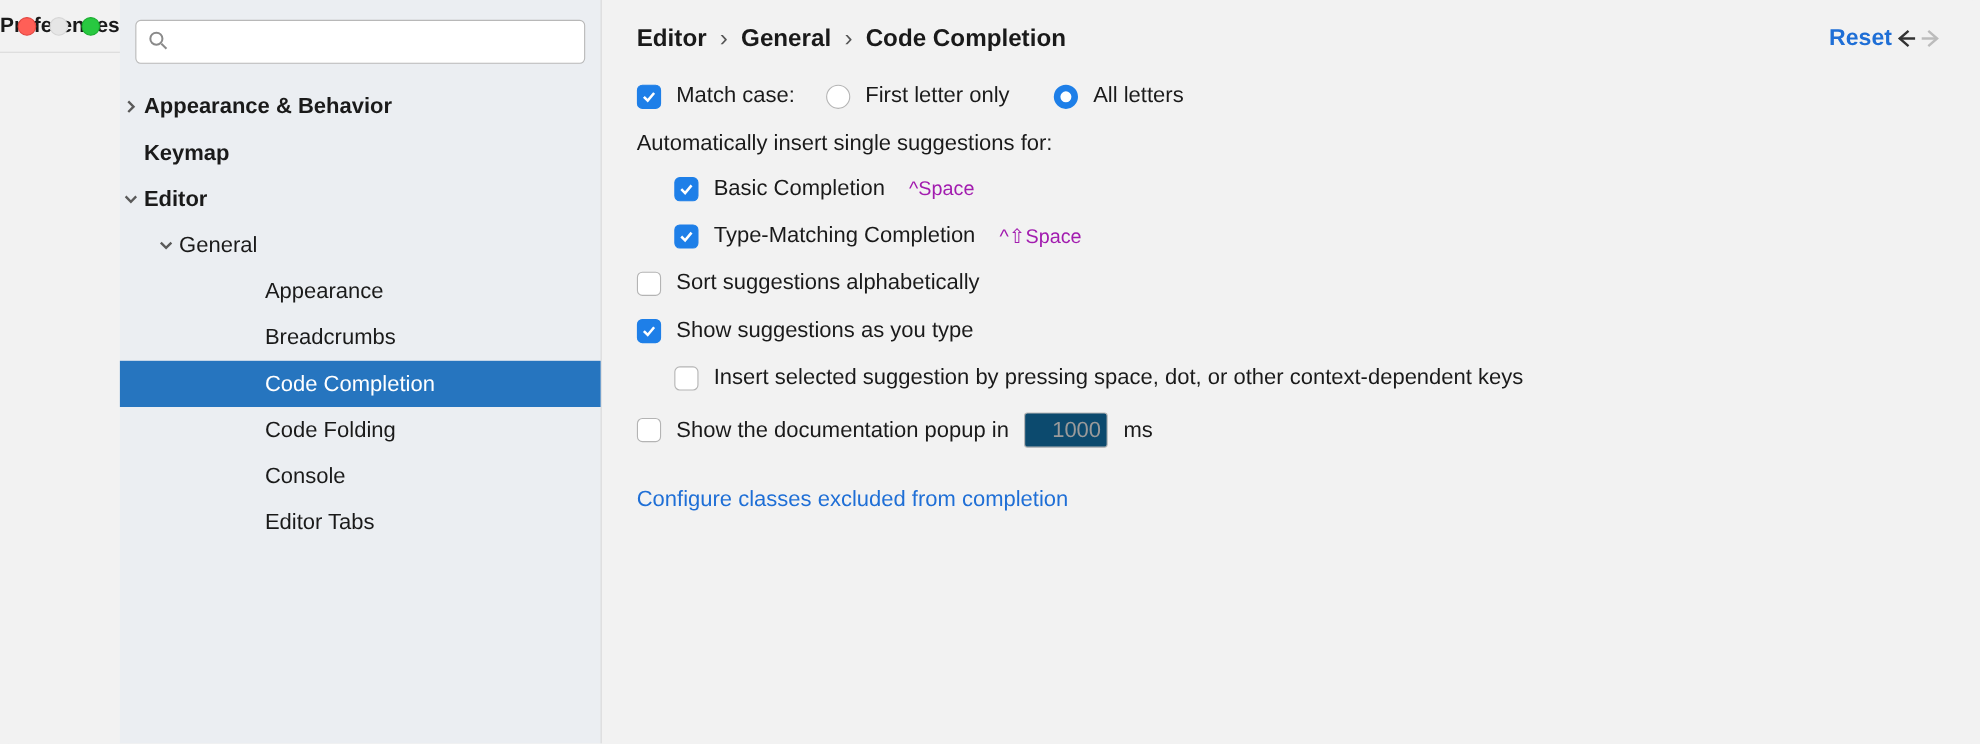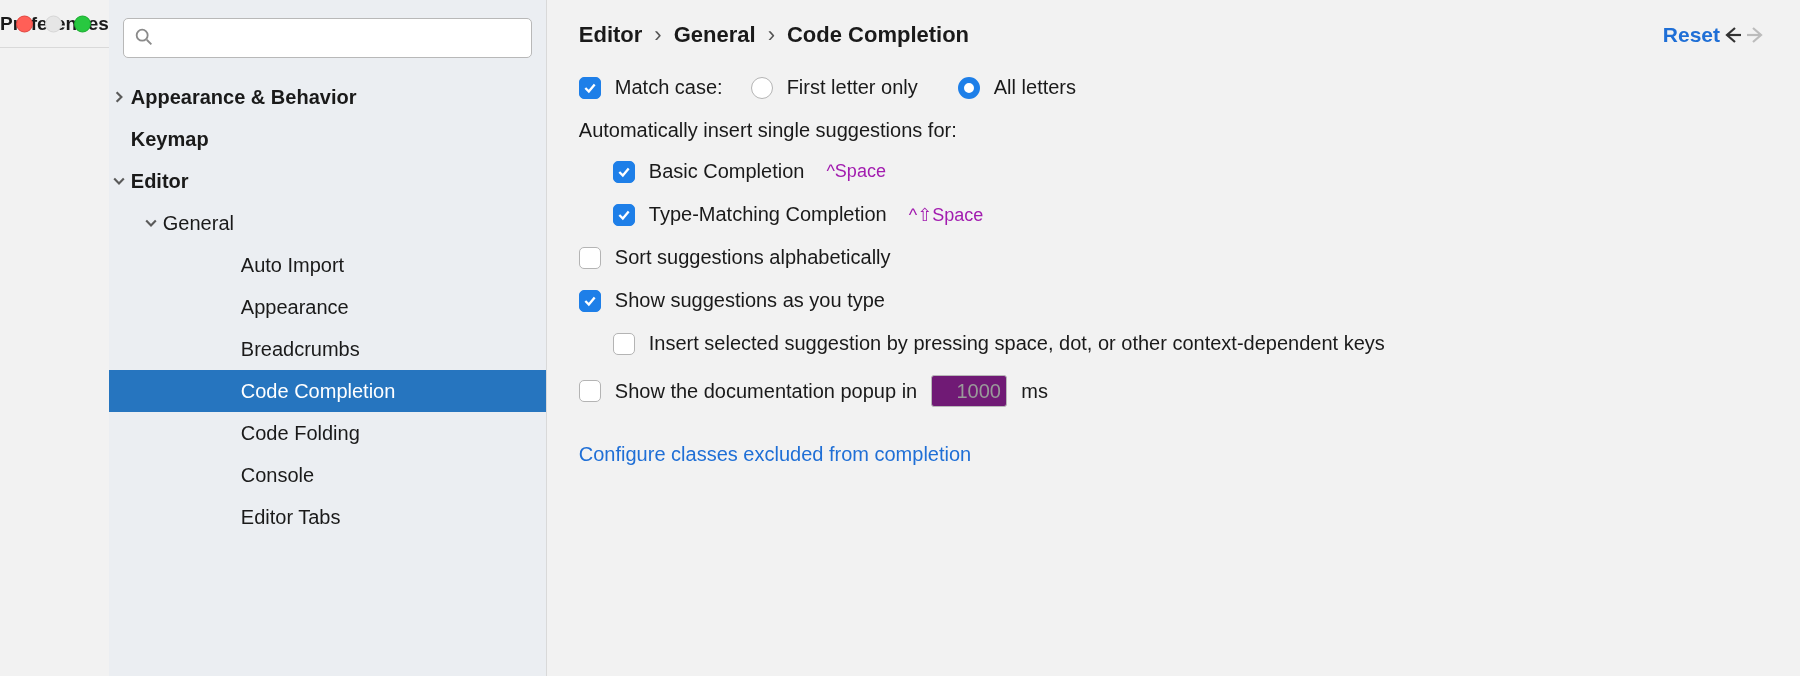--- a/index.html
+++ b/index.html
@@ -175,21 +175,21 @@
   .radio.selected {
     border: 6px solid #1e7fe8;
     background: #fff;
   }
   .kbd-hint { color: #a21caf; font-size: 18px; margin-left: 8px; }
   .section-label { font-size: 20px; margin-bottom: 18px; }
   .num-input {
     width: 76px;
     height: 32px;
     border: 1px solid #b8b8b8;
-    background: #701a75;
+    background: #0c4a6e;
     text-align: center;
     font-size: 20px;
     color: #9a9a9a;
     border-radius: 3px;
     padding-left: 19px;
   }
   .link-row { color: #1f6fd6; font-size: 20px; margin-top: 16px; cursor: pointer; }
   .radio-group { display: flex; align-items: center; gap: 14px; margin-left: 14px; }
 </style>
 </head>
@@ -238,24 +238,20 @@
             </span>
             <span class="tree-label">Editor</span>
           </div>
           <div class="tree-row level-1">
             <span class="tree-arrow">
               <svg width="12" height="12" viewBox="0 0 10 10">
                 <path d="M1 3 L5 7 L9 3" fill="none" stroke="currentColor" stroke-width="1.8"></path>
               </svg>
             </span>
             <span class="tree-label">General</span>
-          </div>
-          <div class="tree-row level-2">
-            <span class="tree-arrow"></span>
-            <span class="tree-label">Auto Import</span>
           </div>
           <div class="tree-row level-2">
             <span class="tree-arrow"></span>
             <span class="tree-label">Appearance</span>
           </div>
           <div class="tree-row level-2">
             <span class="tree-arrow"></span>
             <span class="tree-label">Breadcrumbs</span>
           </div>
           <div class="tree-row level-2 selected">

